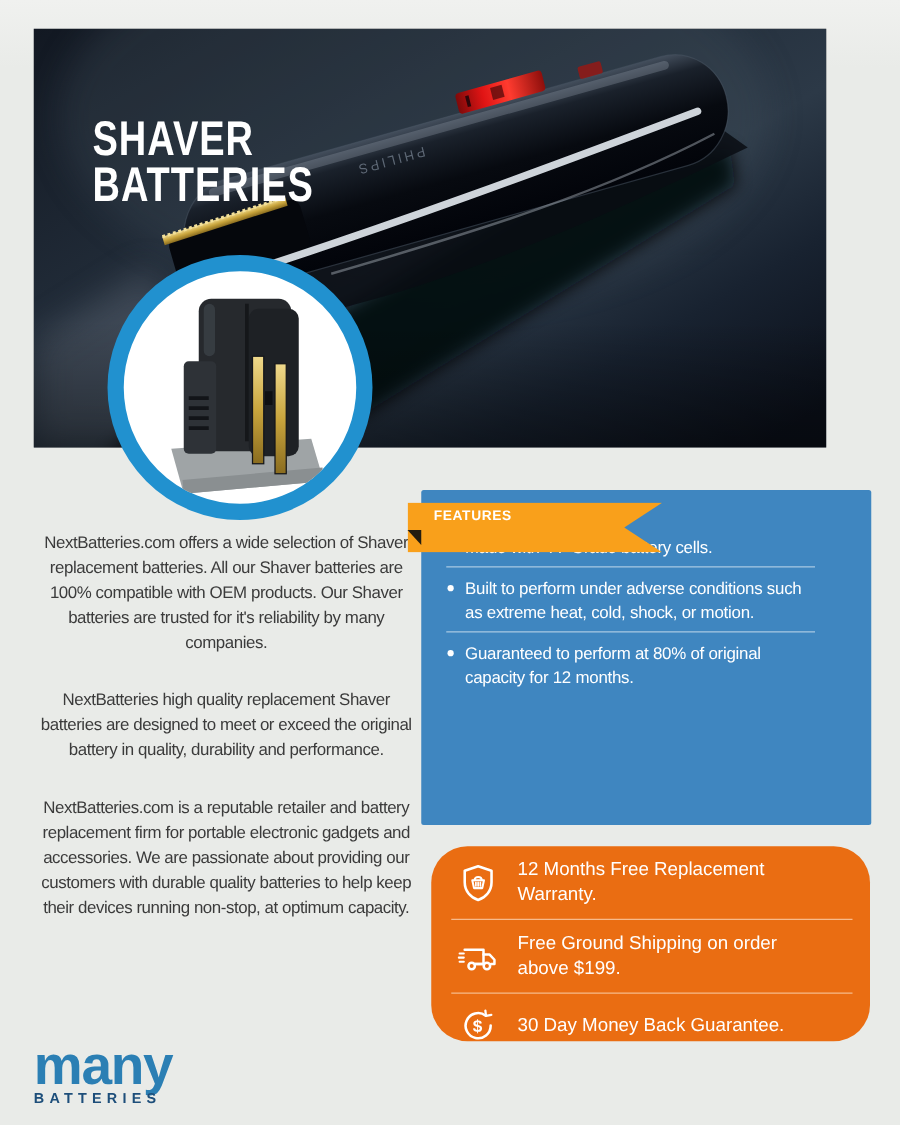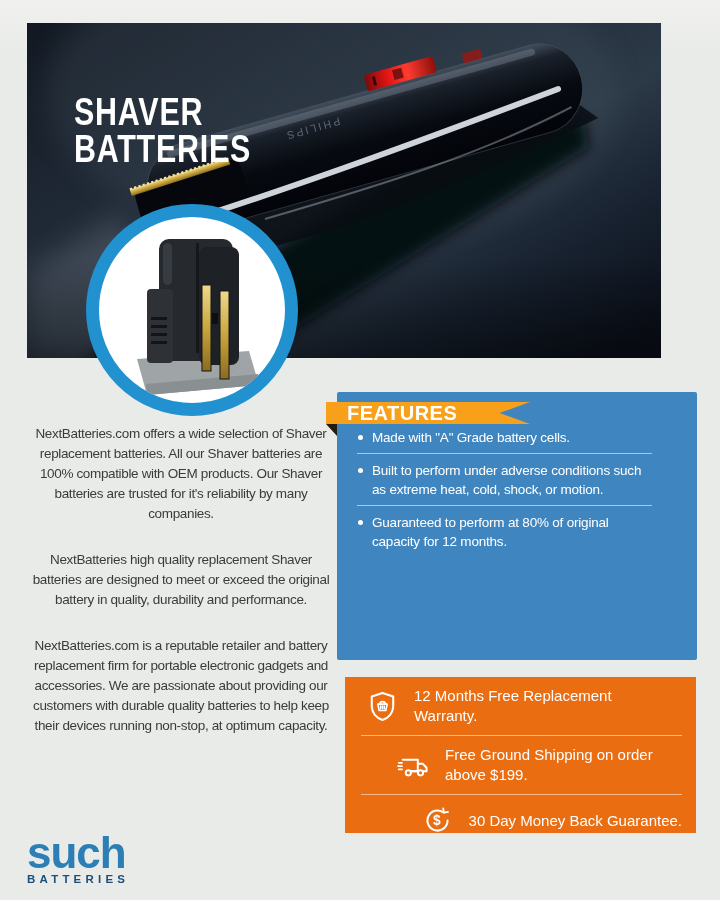--- a/index.html
+++ b/index.html
@@ -33,31 +33,31 @@
   
   .features-box{position:absolute;left:337px;top:392px;width:360px;height:268px;
                 background:var(--c-blue-box);border-radius:2px;}
   .features-box ul{list-style:none;padding:36px 23px 0 20px;}
   .features-box li{position:relative;padding-left:15px;color:#fff;font-size:13.5px;
                    line-height:19px;letter-spacing:-0.2px;max-width:295px;}
   .features-box li::before{content:"";position:absolute;left:1px;top:7px;width:5px;height:5px;
                    border-radius:50%;background:#fff;}
   .features-box li + li{border-top:1px solid rgba(255,255,255,0.55);margin-top:6px;padding-top:7px;}
   .features-box li + li::before{top:14px;}
-  .ribbon{position:absolute;left:326px;top:402px;width:204px;height:22px;background:var(--c-ribbon-orange);
+  .ribbon{position:absolute;left:326px;top:402px;width:204px;height:40px;background:var(--c-ribbon-orange);
           clip-path:polygon(0 0,100% 0,85% 50%,100% 100%,0 100%);
-          color:#fff;font-weight:700;font-size:20px;line-height:22px;padding-left:21px;letter-spacing:0.5px;}
+          color:#fff;font-weight:700;font-size:11px;line-height:22px;padding-left:21px;letter-spacing:0.5px;}
   .ribbon-fold{position:absolute;left:326px;top:424px;width:0;height:0;
           border-top:12px solid #241d10;border-left:11px solid transparent;}
 
   
   .benefits-box{position:absolute;left:345px;top:677px;width:351px;height:156px;
-          background:var(--c-benefits-orange);padding:0 14px 0 16px;}
+          background:var(--c-benefits-orange);padding:0 14px 0 16px;border-radius:29px;}
   .b-row{display:flex;align-items:center;gap:15px;padding:9px 0;}
-  .b-row + .b-row{border-top:1px solid rgba(255,238,220,0.6);justify-content:flex-end;}
+  .b-row + .b-row{border-top:1px solid rgba(255,238,220,0.6);}
   .b-icon{flex:0 0 33px;width:33px;height:33px;margin-left:5px;}
   .b-icon svg{width:33px;height:33px;display:block;}
   .b-text{color:#fff;font-size:15px;line-height:20px;max-width:237px;}
 
   
   .footer{position:absolute;left:0;top:830px;width:720px;height:70px;}
   .logo{position:absolute;left:27px;top:4px;}
   .logo-main{font-size:44px;line-height:38px;font-weight:700;letter-spacing:-1px;color:var(--c-logo-blue);}
   .logo-sub{font-size:11.5px;font-weight:700;letter-spacing:4.2px;color:var(--c-logo-navy);margin-top:1px;}
   .contact{position:absolute;left:140px;top:28px;font-size:13.5px;color:#3c3c3c;}
@@ -220,18 +220,18 @@
           <path d="M16.2 3.2 l0.4 3.1 3.1 -0.5" stroke-width="1.3"></path>
           <text x="11.6" y="15.6" font-size="10" font-weight="bold" fill="#ffffff" stroke="none" text-anchor="middle">$</text>
         </svg>
       </span>
       <span class="b-text">30 Day Money Back Guarantee.</span>
     </div>
   </section>
 
   <footer class="footer">
     <div class="logo">
-      <div class="logo-main">such</div>
+      <div class="logo-main">many</div>
       <div class="logo-sub">BATTERIES</div>
     </div>
   </footer>
 
 </div>
 
 </body></html>

